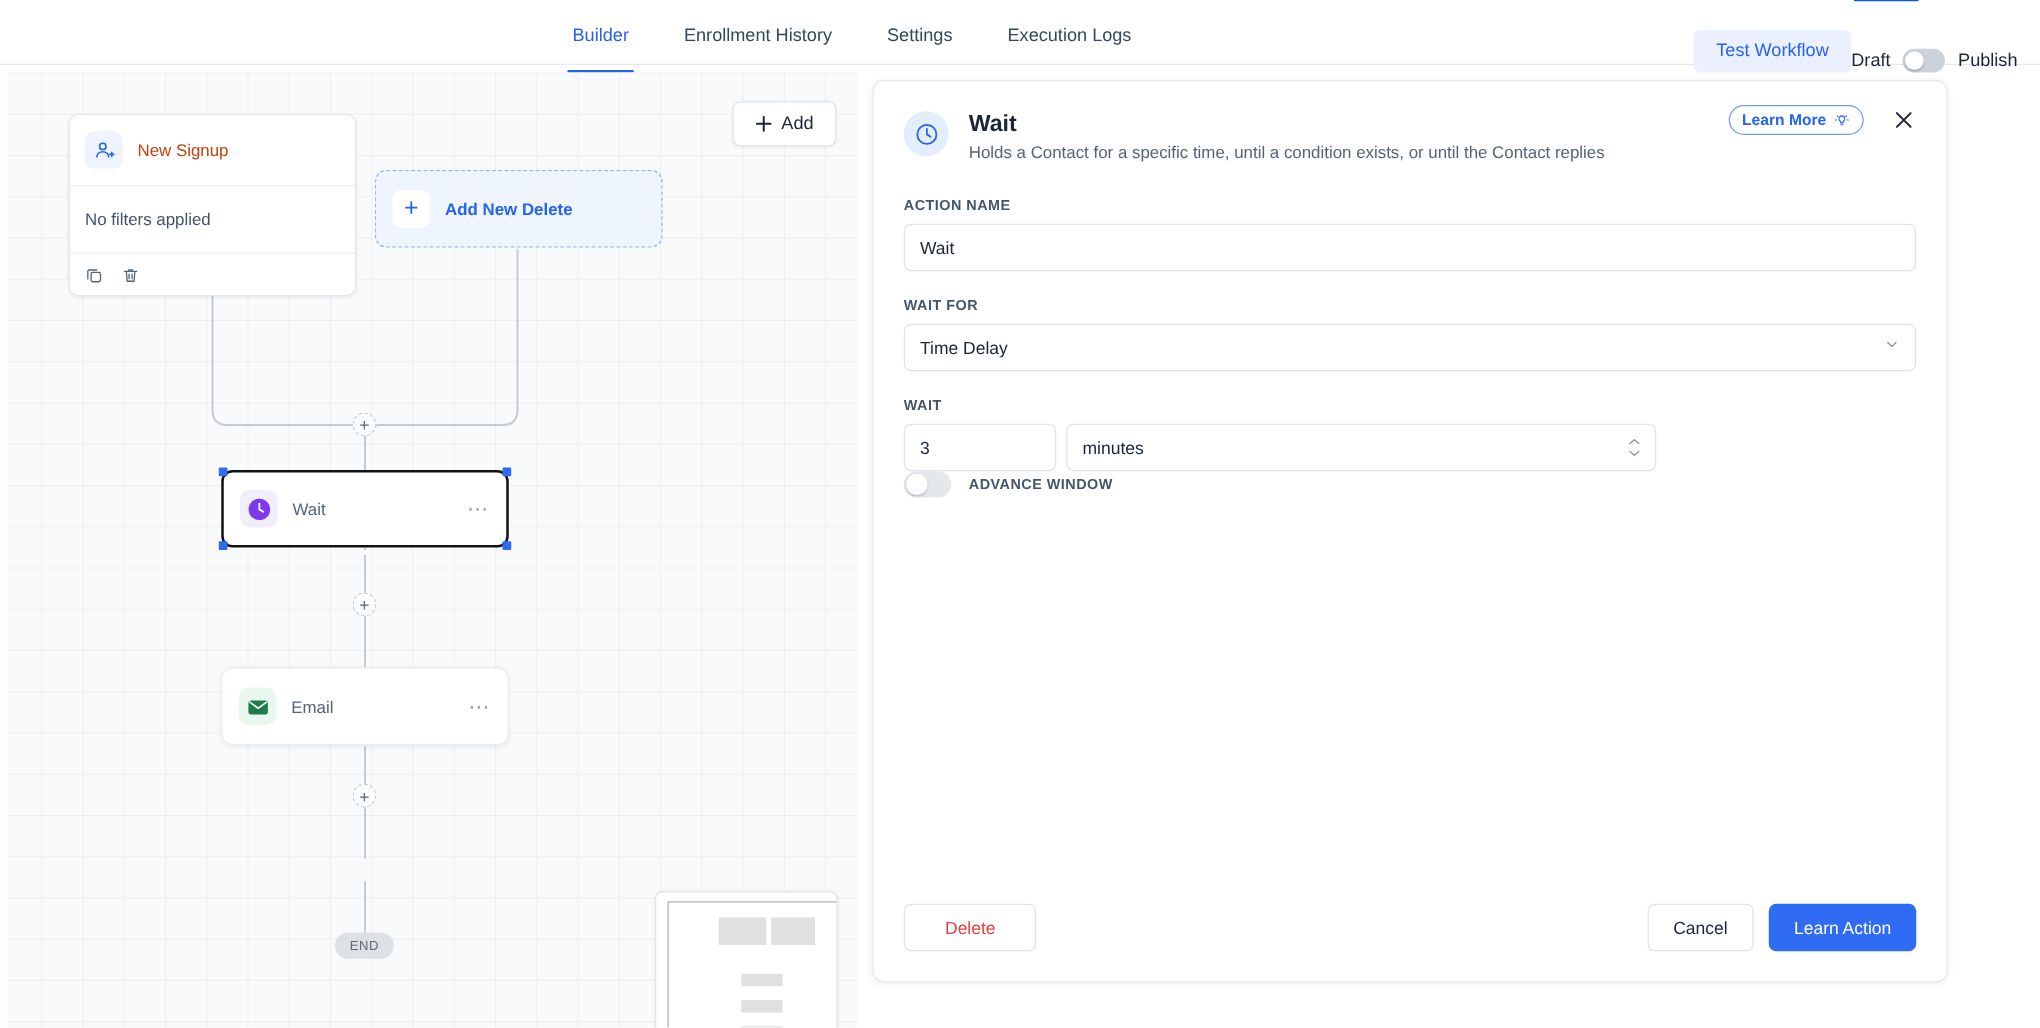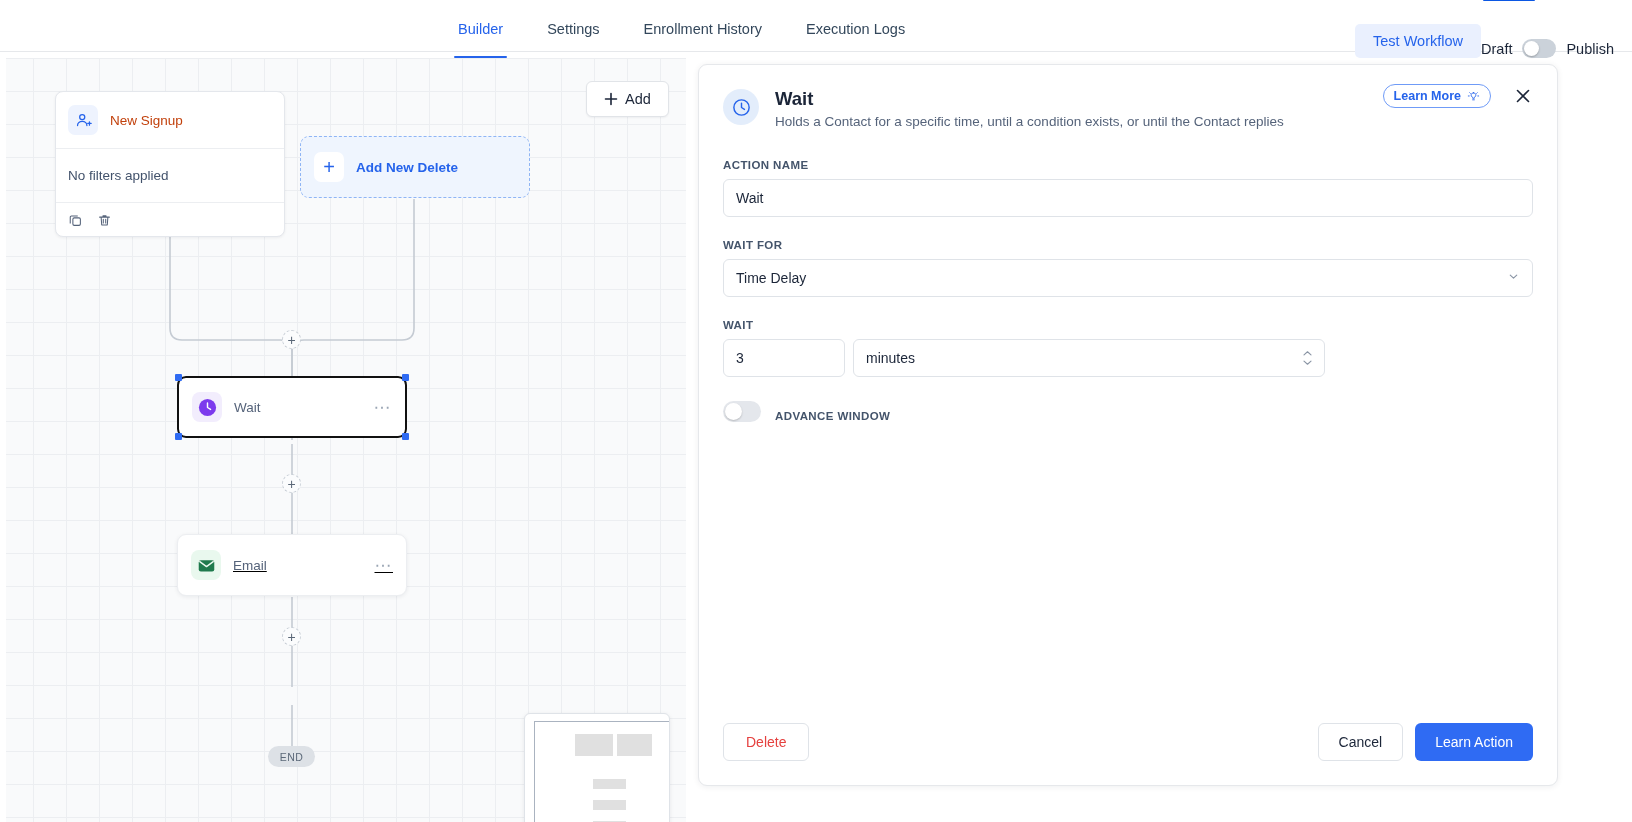--- a/index.html
+++ b/index.html
@@ -192,55 +192,55 @@
     position: absolute; right: 13px; top: 50%; transform: translateY(-50%);
     pointer-events: none; color: #8a95a5;
   }
   .wait-row { display: flex; gap: 8px; }
   .wait-num { width: 122px; }
   .wait-unit { width: 472px; position: relative; }
   .stepper {
     position: absolute; right: 12px; top: 50%; transform: translateY(-50%);
     display: flex; flex-direction: column; gap: 2px; color: #8a95a5; pointer-events: none;
   }
-  .adv-row { display: flex; align-items: flex-end; gap: 14px; margin-top: 24px; }
+  .adv-row { display: flex; align-items: center; gap: 14px; }
   .adv-toggle { width: 38px; height: 21px; border-radius: 11px; background: #e4e7ec; position: relative; cursor: pointer; }
   .adv-toggle .knob2 {
     position: absolute; left: 2px; top: 2px; width: 17px; height: 17px;
     border-radius: 50%; background: #fff; box-shadow: 0 1px 2px rgba(0,0,0,.2);
   }
   .adv-label { font-size: 11.5px; color: #44546b; font-weight: bold; letter-spacing: .4px; }
 
   .panel-foot {
     position: absolute; left: 0; right: 0; bottom: 0; height: 86px;
     display: flex; align-items: center; padding: 0 24px;
   }
   .btn {
     height: 38px; border-radius: 6px; font-size: 14px; cursor: pointer;
     font-family: inherit; display: flex; align-items: center; justify-content: center;
   }
-  .btn-delete { border: 1px solid #dfe3e8; background: #fff; color: #e5413f; padding: 0 22px; }
+  .btn-delete { border: 1px solid #dfe3e8; background: #fff; color: #e5413f; padding: 0 32px; }
   .btn-cancel { border: 1px solid #dfe3e8; background: #fff; color: #1b2538; padding: 0 20px; margin-left: auto; }
   .btn-save { border: none; background: #2f6bf3; color: #fff; padding: 0 20px; margin-left: 12px; }
 </style>
 </head>
 <body>
 
 <div class="topbar">
   <div class="top-cut-bar"></div>
 
   <div class="tabs">
     <div class="tab active">
       <span>Builder</span>
     </div>
     <div class="tab">
+      <span>Enrollment History</span>
+    </div>
+    <div class="tab">
       <span>Settings</span>
-    </div>
-    <div class="tab">
-      <span>Enrollment History</span>
     </div>
     <div class="tab">
       <span>Execution Logs</span>
     </div>
   </div>
 
   <div class="top-right">
     <button class="test-workflow">Test Workflow</button>
     <div class="pubwrap">
       <span class="draft-label">Draft</span>
@@ -321,21 +321,21 @@
         </svg>
     </div>
     <span class="node-label">Wait</span>
     <span class="node-dots">⋯</span>
     <span class="handle" style="left:-4px; top:-4px;"></span>
     <span class="handle" style="right:-4px; top:-4px;"></span>
     <span class="handle" style="left:-4px; bottom:-4px;"></span>
     <span class="handle" style="right:-4px; bottom:-4px;"></span>
   </div>
 
-  <div class="node plain" style="left:177px; top:476px;text-decoration:underline;">
+  <div class="node plain" style="left:177px; top:476px;">
     <div class="node-icon email">
       <svg width="19" height="19" viewBox="0 0 22 22">
           <rect x="2" y="5" width="18" height="13" rx="2.5" fill="#1f7a4d"></rect>
           <path d="M3.2 6.6 11 12.2l7.8-5.6" stroke="#e9f8ee" stroke-width="1.7" fill="none" stroke-linecap="round" stroke-linejoin="round"></path>
         </svg>
     </div>
     <span class="node-label">Email</span>
     <span class="node-dots">⋯</span>
   </div>
 

